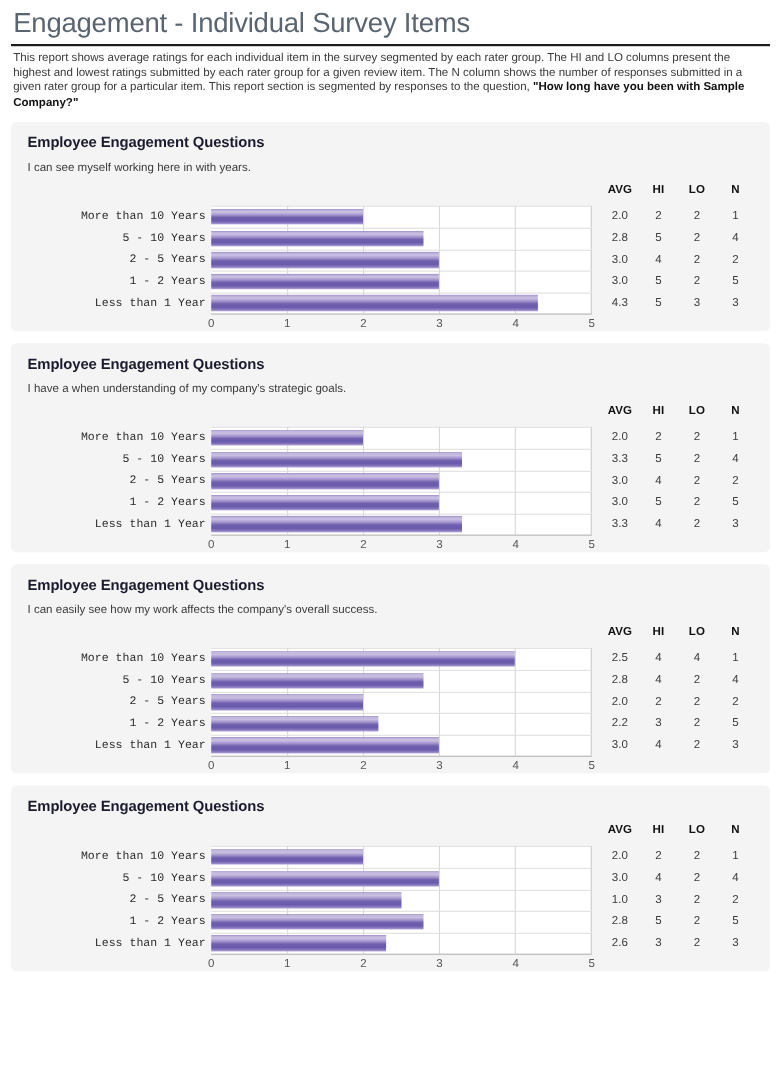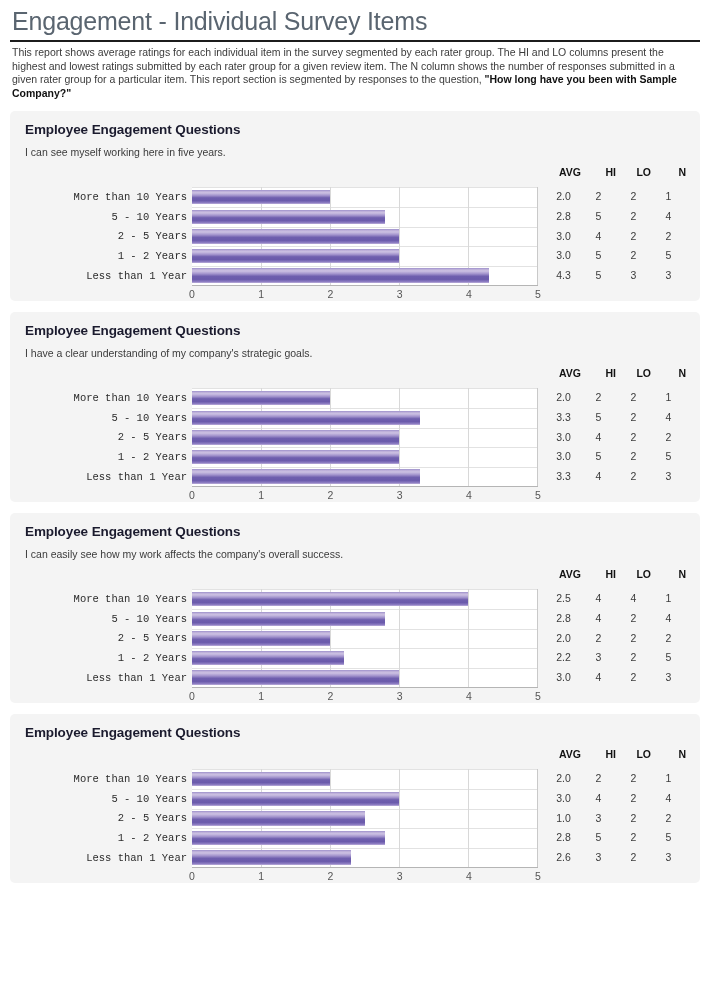--- a/index.html
+++ b/index.html
@@ -86,21 +86,21 @@
   }
   .stats table {
     width: 140px;
     border-collapse: collapse;
     table-layout: fixed;
   }
   .stats th {
     font-size: 10.5px;
     font-weight: bold;
     color: #111111;
-    text-align: right;
+    text-align: center;
     padding: 0 0 8px 0;
     height: 14px;
   }
   .stats td {
     font-size: 10.5px;
     color: #3b3b3b;
     text-align: center;
     height: 19.6px;
     padding: 0;
     line-height: 19.6px;
@@ -194,21 +194,21 @@
   <div class="title-rule"></div>
 
   <p class="intro">
     <span>This report shows average ratings for each individual item in the survey segmented by each rater group. The HI and LO columns present the highest and lowest ratings submitted by each rater group for a given review item. The N column shows the number of responses submitted in a given rater group for a particular item. This report section is segmented by responses to the question,</span>
     <span class="q">"How long have you been with Sample Company?"</span>
   </p>
 
   <div id="sections">
       <div class="card">
         <div class="card-title">Employee Engagement Questions</div>
-        <div class="card-question">I can see myself working here in five years.</div>
+        <div class="card-question">I can see myself working here in with years.</div>
         <div class="chart-wrap">
           <div class="stats">
             <table>
               <thead>
                 <tr>
                   <th>AVG</th>
                   <th>HI</th>
                   <th>LO</th>
                   <th>N</th>
                 </tr>
@@ -311,21 +311,21 @@
               <span class="tick" style="left: 40%;">2</span>
               <span class="tick" style="left: 60%;">3</span>
               <span class="tick" style="left: 80%;">4</span>
               <span class="tick" style="left: 100%;">5</span>
             </div>
           </div>
         </div>
       </div>
       <div class="card">
         <div class="card-title">Employee Engagement Questions</div>
-        <div class="card-question">I have a clear understanding of my company's strategic goals.</div>
+        <div class="card-question">I have a when understanding of my company's strategic goals.</div>
         <div class="chart-wrap">
           <div class="stats">
             <table>
               <thead>
                 <tr>
                   <th>AVG</th>
                   <th>HI</th>
                   <th>LO</th>
                   <th>N</th>
                 </tr>

